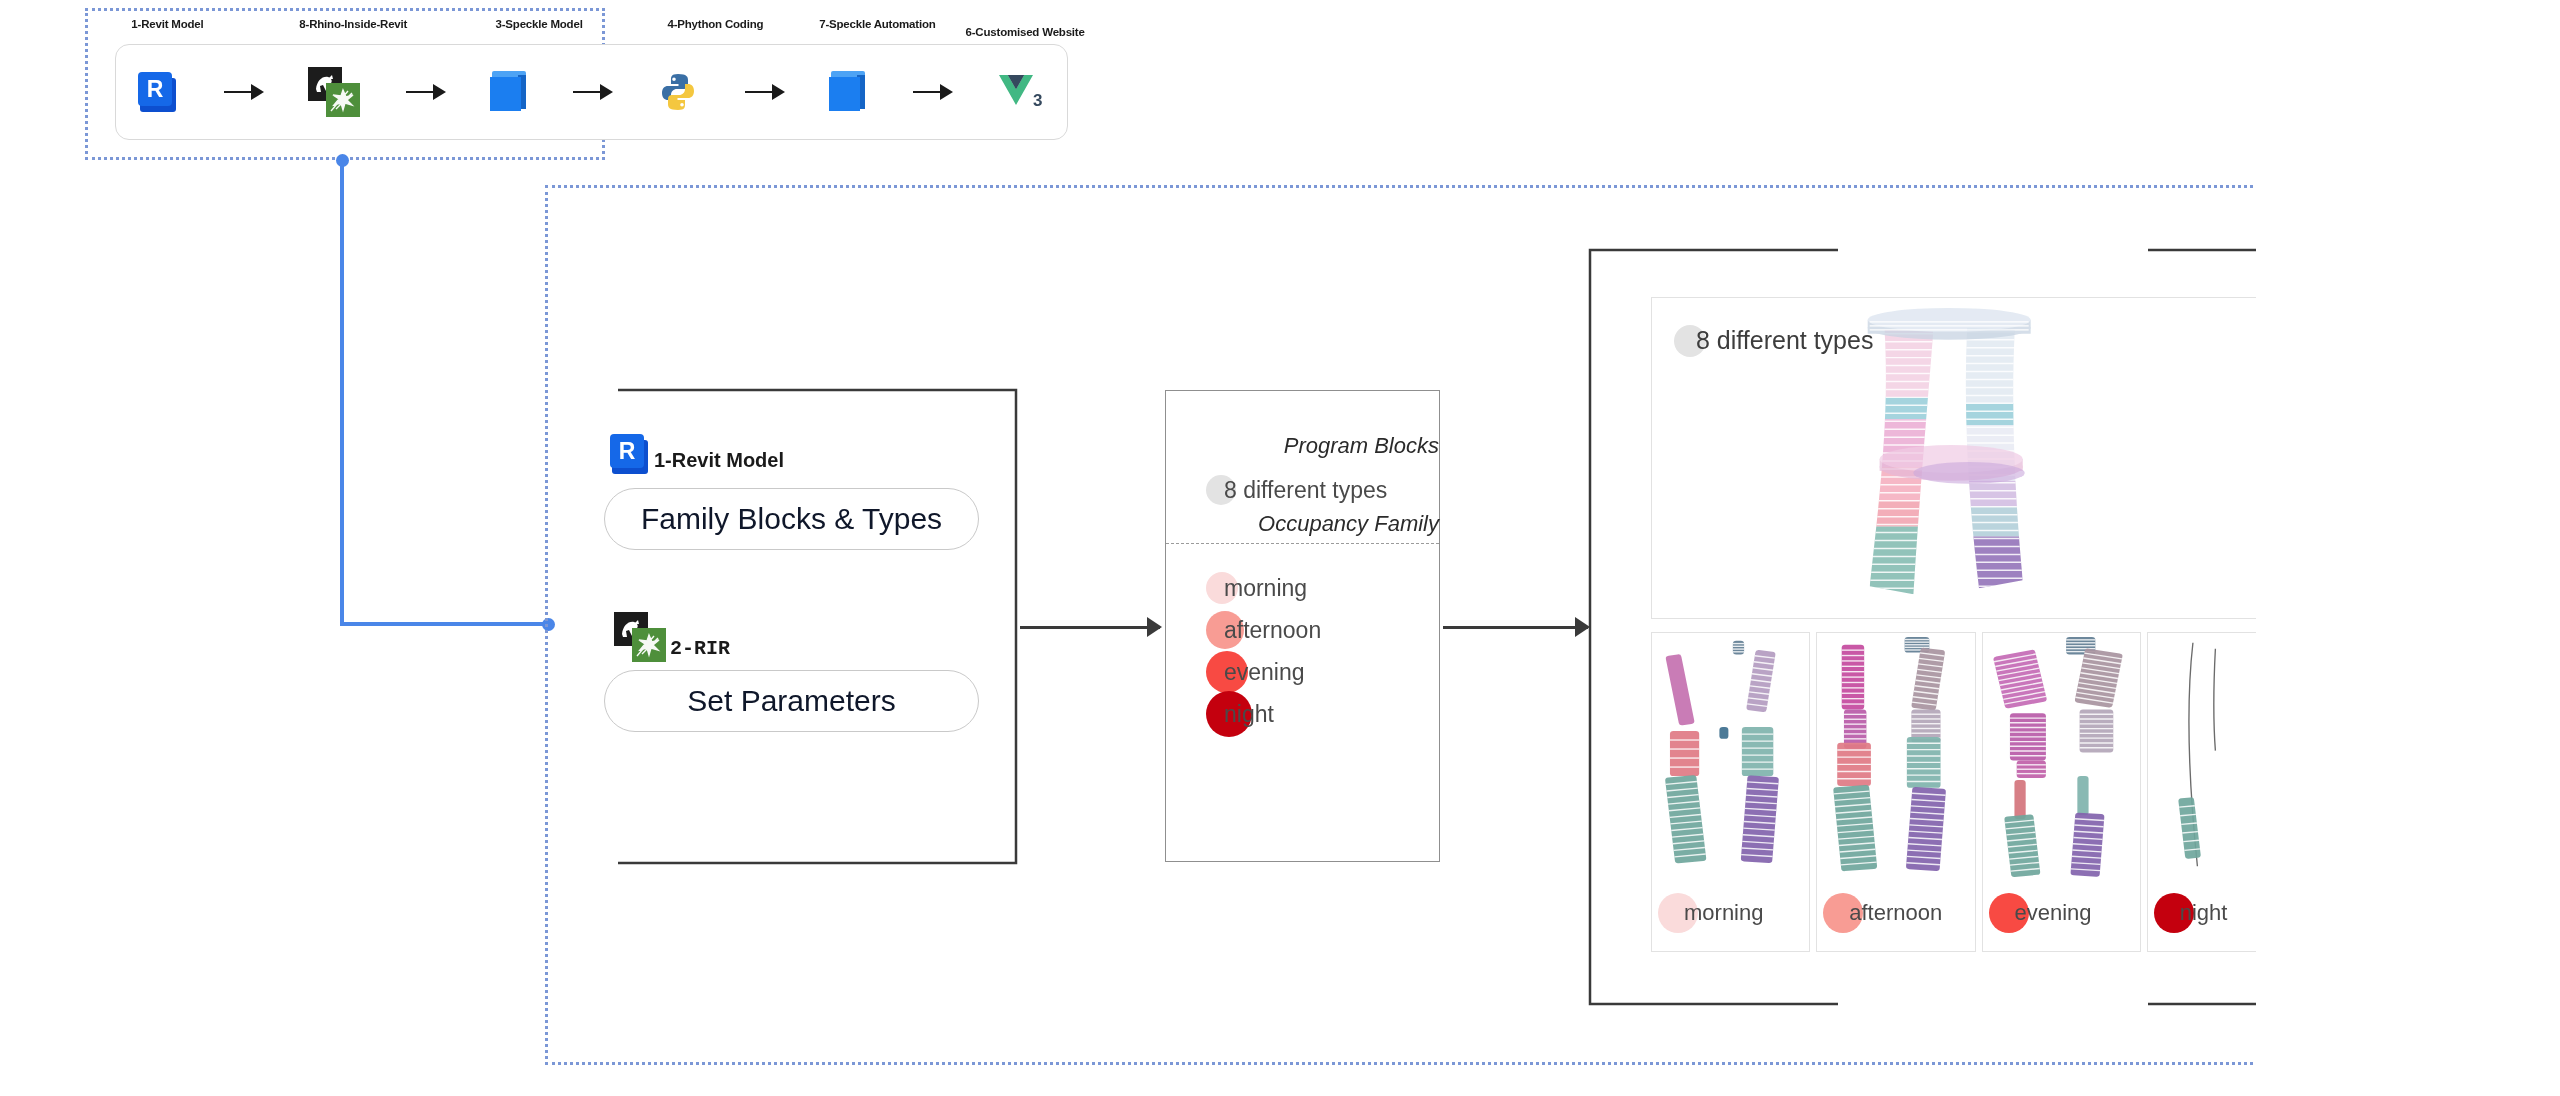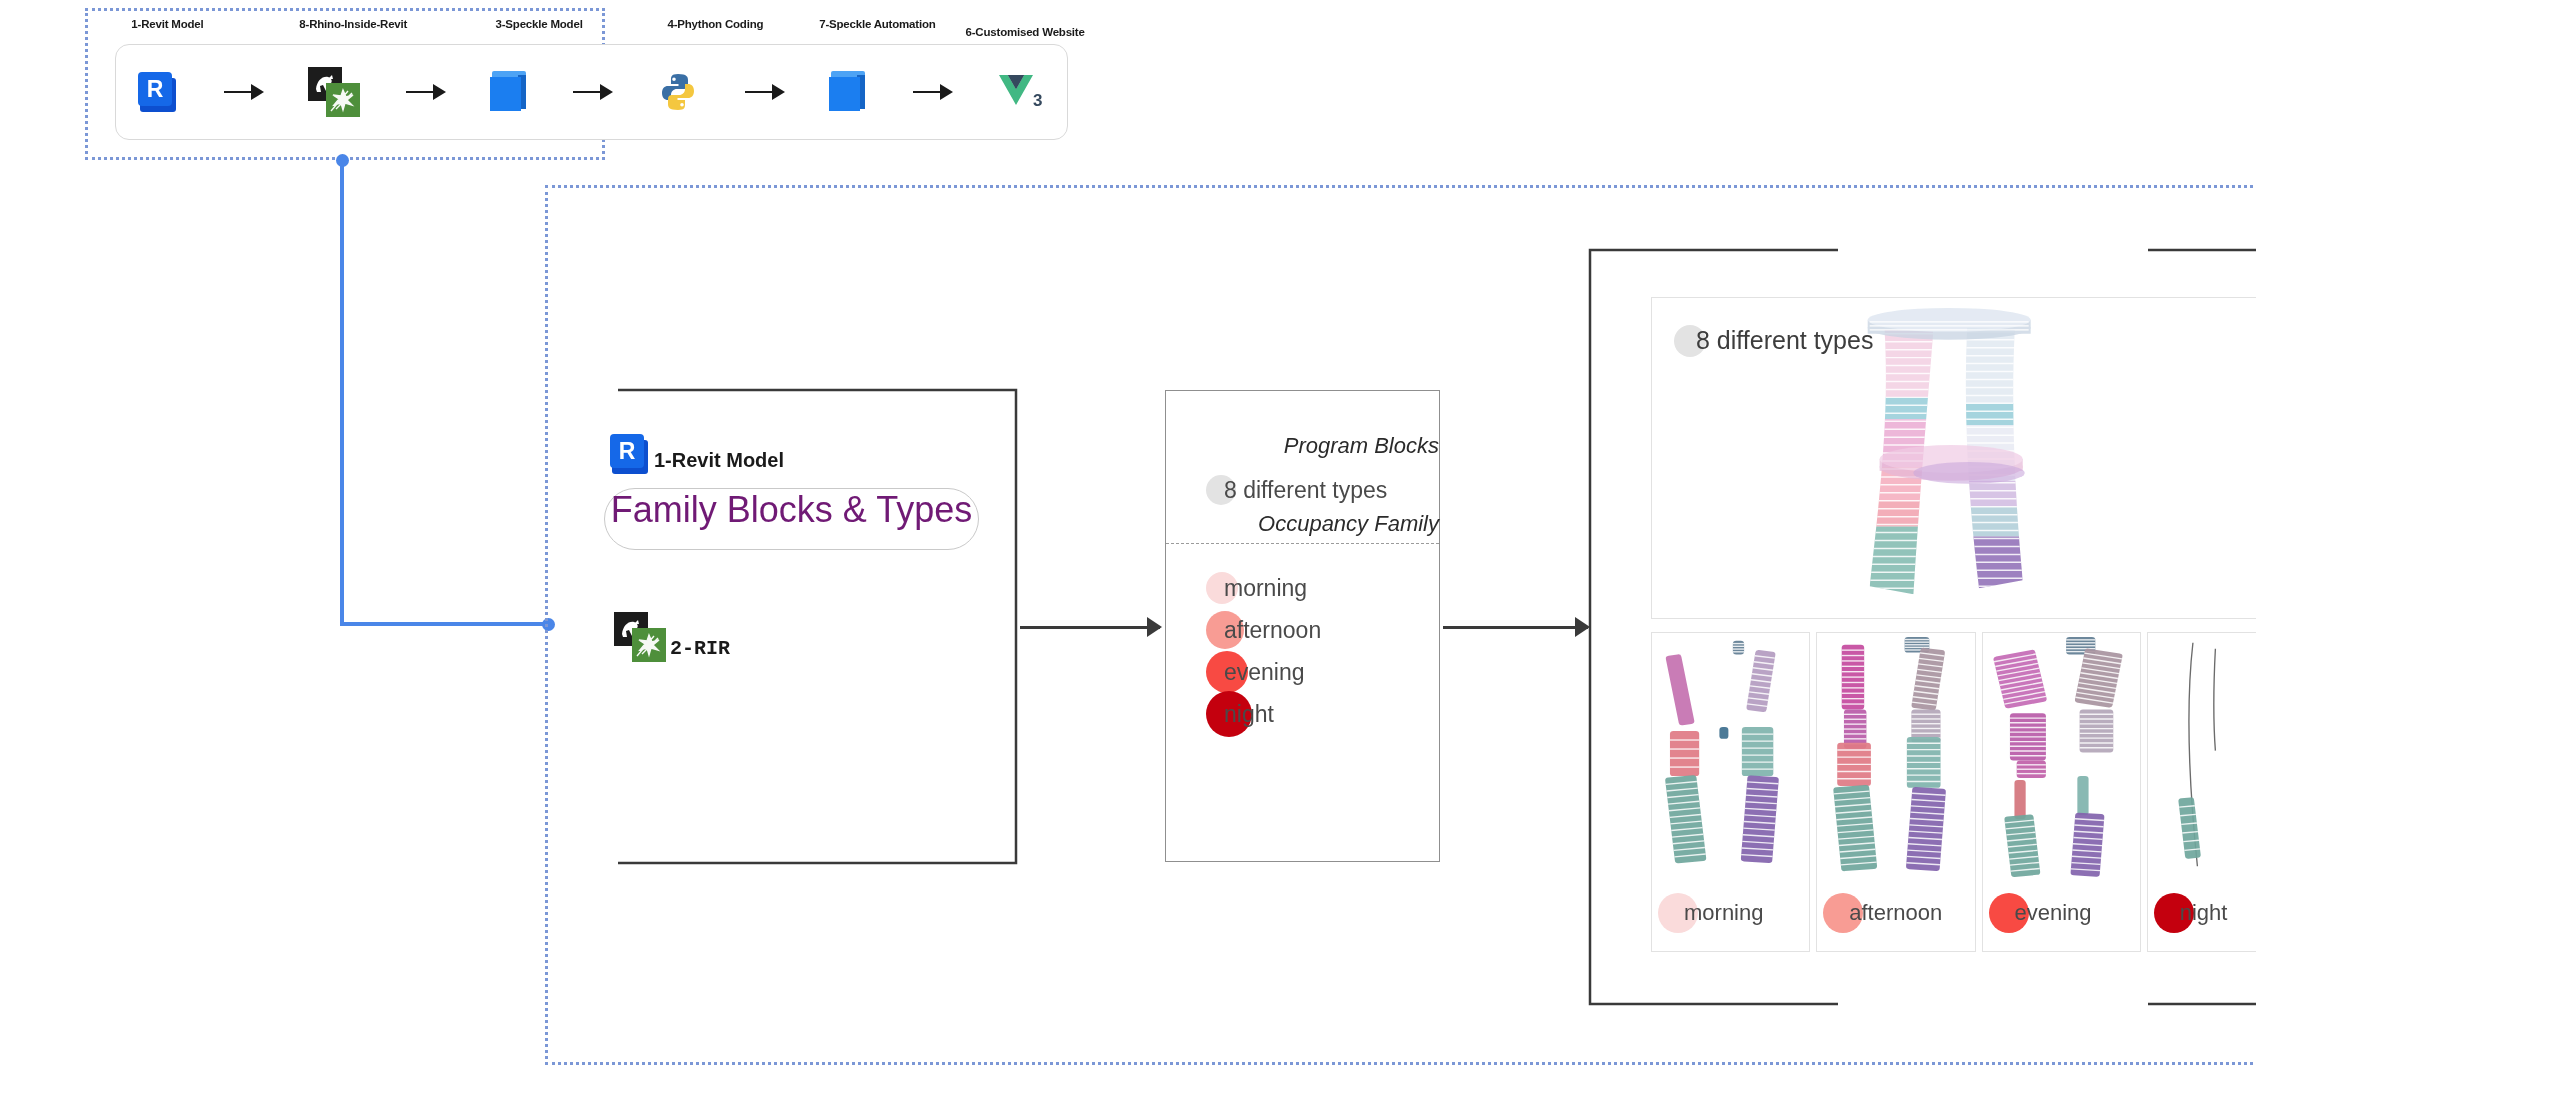--- a/index.html
+++ b/index.html
@@ -160,22 +160,22 @@
 
   .sw-icon-label {
     font-size: 20px; font-weight: bold; color: #1a1a1a;
     margin-left: 4px; margin-bottom: 2px; white-space: nowrap;
   }
   .pill {
     position: absolute;
     border: 1.5px solid #c9c9c9;
     border-radius: 60px;
     background: #ffffff;
-    display: flex; align-items: flex-start; justify-content: center;
-    font-size: 36px; color: #701a75;
+    display: flex; align-items: center; justify-content: center;
+    font-size: 30px; color: #0f172a;
     white-space: nowrap;
   }
 
   
   #panel-blocks {
     position: absolute;
     left: 1165px; top: 390px;
     width: 275px; height: 472px;
     border: 1.5px solid #8f8f8f;
     background: #ffffff;
@@ -424,20 +424,23 @@
             <path d="M20 12 L24 8 L25 12 Z" fill="#ffffff"></path>
           </svg>
         </span>
         <span class="gh-sq">
           <svg width="34" height="34" viewBox="0 0 34 34">
             <path d="M5 28 L22 8 M10 26 L26 10 M17 7 L20 14 L27 12 L21 17 L26 22 L19 20 L17 27 L15 20 L8 22 L13 16 L7 12 L15 13 Z" stroke="#ffffff" stroke-width="1.4" fill="#ffffff" opacity="0.95"></path>
           </svg>
         </span>
       </span>
       <span class="sw-icon-label">2-RIR</span>
+    </div>
+    <div class="pill" style="left:4px; top:282px; width:375px; height:62px;">
+      <span>Set Parameters</span>
     </div>
   </div>
 
   <div class="conn-arrow" id="arrow-1"></div>
 
   <div id="panel-blocks">
     <div id="blocks-divider"></div>
 
     <div class="panel-heading">Program Blocks</div>
     <div id="blocks-program">

